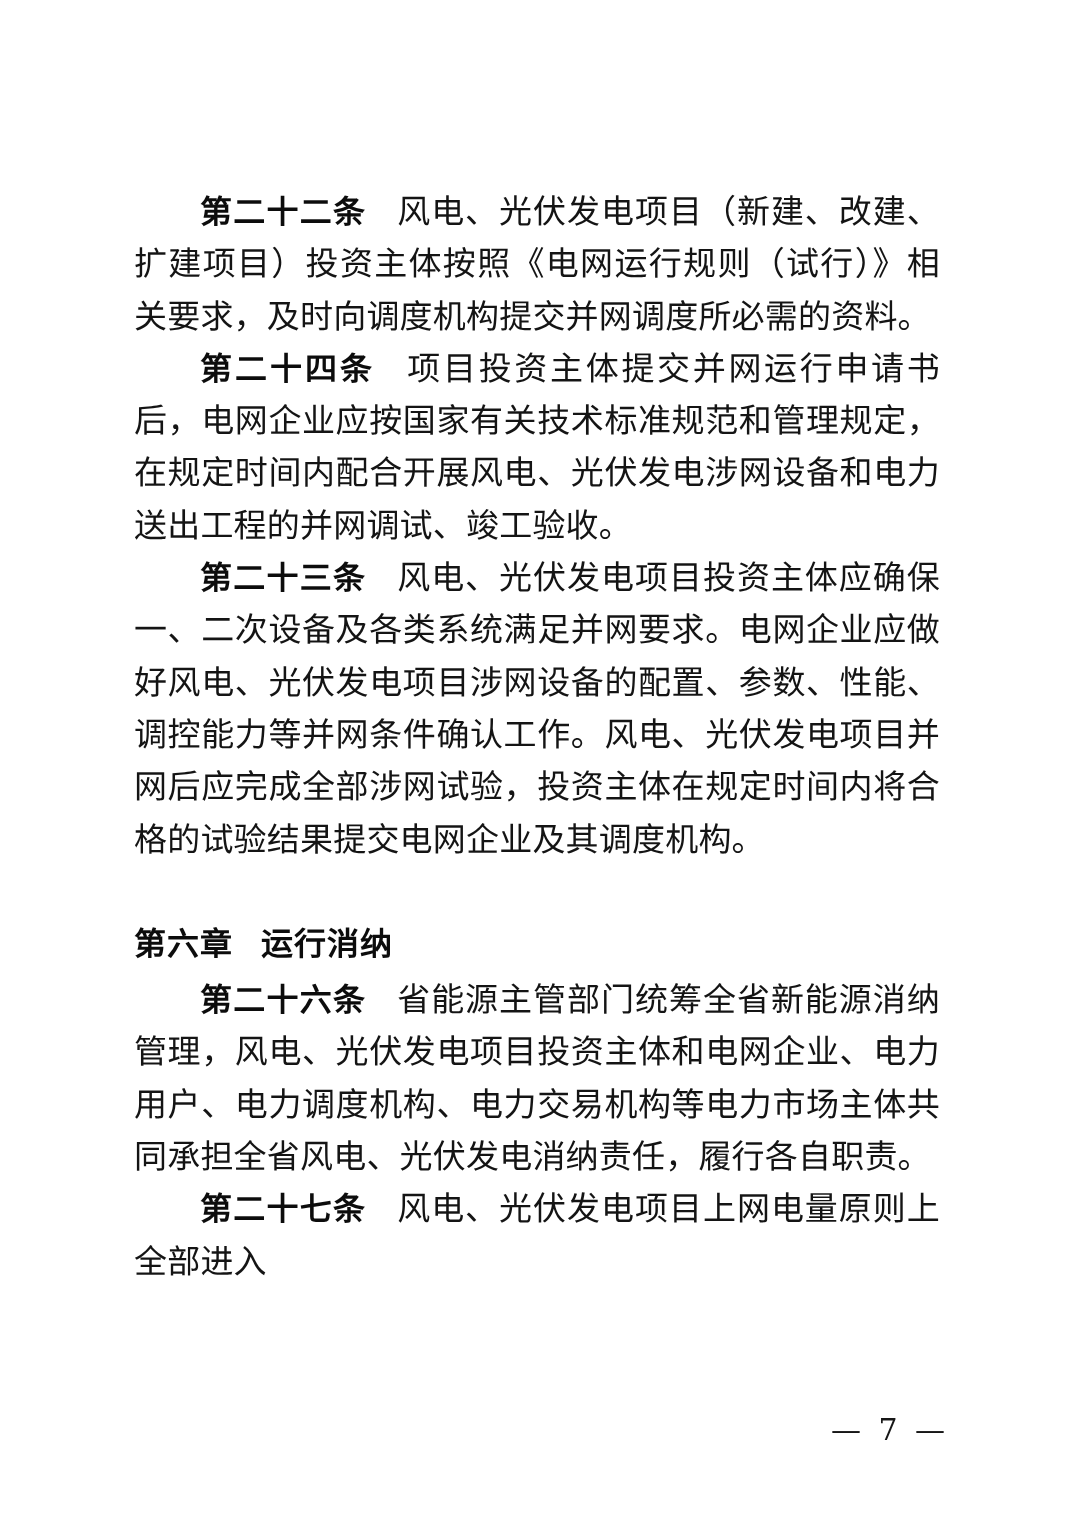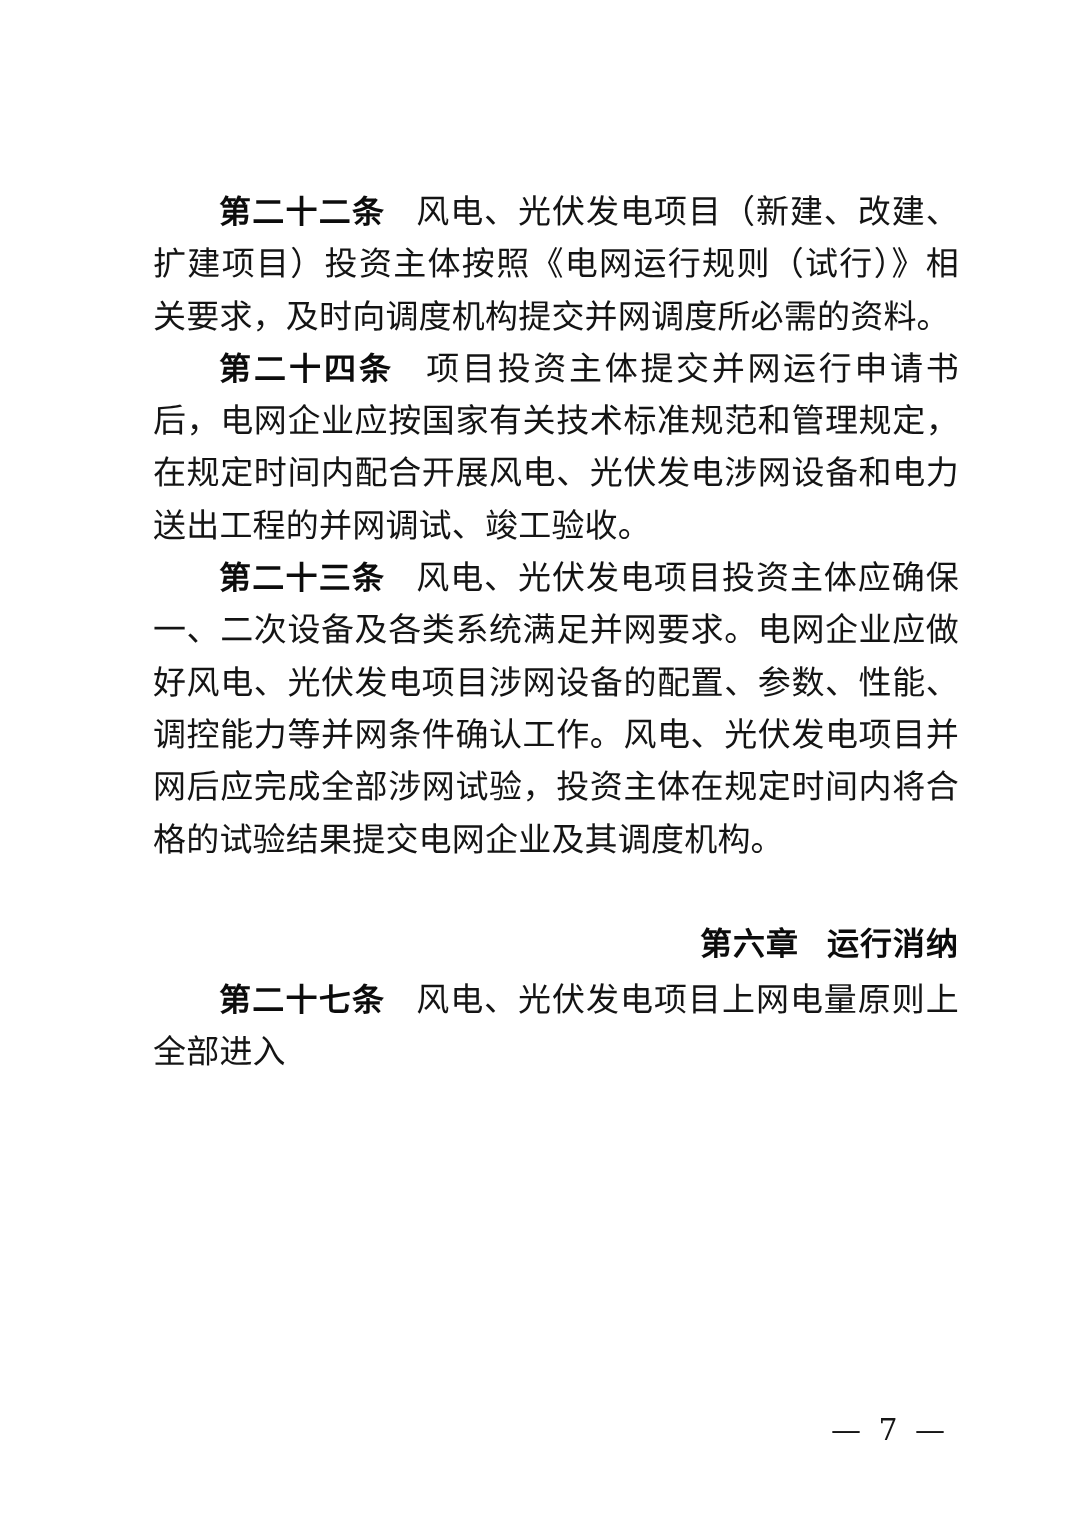--- a/index.html
+++ b/index.html
@@ -14,21 +14,21 @@
     width: 1080px;
     height: 1527px;
     background: #ffffff;
     overflow: hidden;
     box-sizing: border-box;
   }
 
   
   .content {
     position: absolute;
-    left: 153px;
+    left: 134px;
     top: 186px;
     width: 806px;
   }
 
   
   .para {
     font-family: "DejaVu Serif", "Liberation Serif", serif;
     font-size: 33px;
     line-height: 52.3px;
     color: #141414;
@@ -59,21 +59,21 @@
   .chapter-gap {
     height: 52px;
   }
 
   .chapter-heading {
     font-family: "DejaVu Sans", "Liberation Sans", sans-serif;
     font-weight: 700;
     font-size: 32px;
     line-height: 52.3px;
     color: #0c0c0c;
-    text-align: right;
+    text-align: left;
     text-indent: 0;
     letter-spacing: 1px;
     margin: 0;
   }
   .chapter-heading .chap-gap {
     display: inline-block;
     width: 28px;
   }
 
   .chapter-gap-after {
@@ -112,20 +112,21 @@
 
     <p class="para"><span class="art-label">第二十三条</span><span class="label-gap"></span><span>风电、光伏发电项目投资主体应确保一、二次设备及各类系统满足并网要求。电网企业应做好风电、光伏发电项目涉网设备的配置、参数、性能、调控能力等并网条件确认工作。风电、光伏发电项目并网后应完成全部涉网试验，投资主体在规定时间内将合格的试验结果提交电网企业及其调度机构。</span></p>
 
 
     <div class="chapter-gap"></div>
 
     <p class="chapter-heading"><span>第六章</span><span class="chap-gap"></span><span>运行消纳</span></p>
 
     <div class="chapter-gap-after"></div>
 
+    <p class="para"><span class="art-label">第二十六条</span><span class="label-gap"></span><span>省能源主管部门统筹全省新能源消纳管理，风电、光伏发电项目投资主体和电网企业、电力用户、电力调度机构、电力交易机构等电力市场主体共同承担全省风电、光伏发电消纳责任，履行各自职责。</span></p>
 
     <p class="para"><span class="art-label">第二十七条</span><span class="label-gap"></span><span>风电、光伏发电项目上网电量原则上全部进入</span></p>
 
   </div>
 
   <div class="footer">
     <span class="folio">— 7 —</span>
   </div>
 
 </div>

